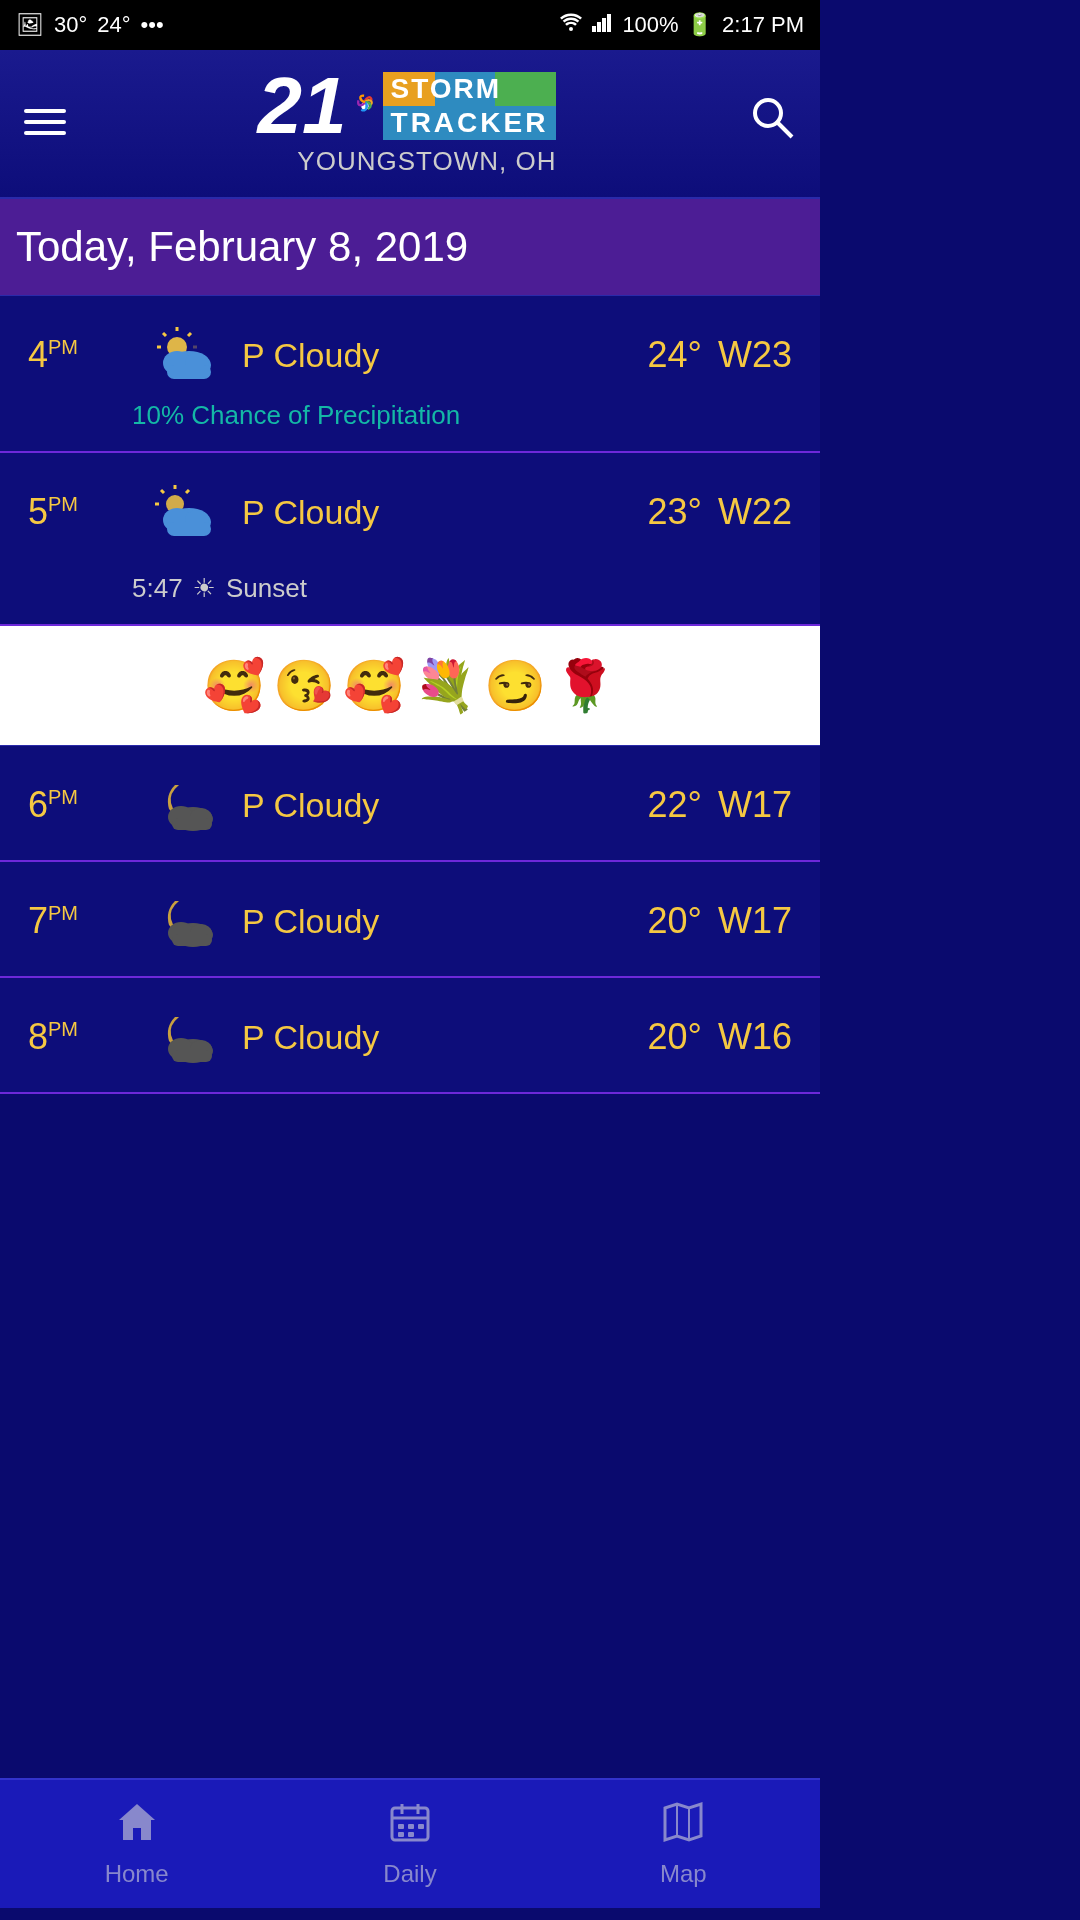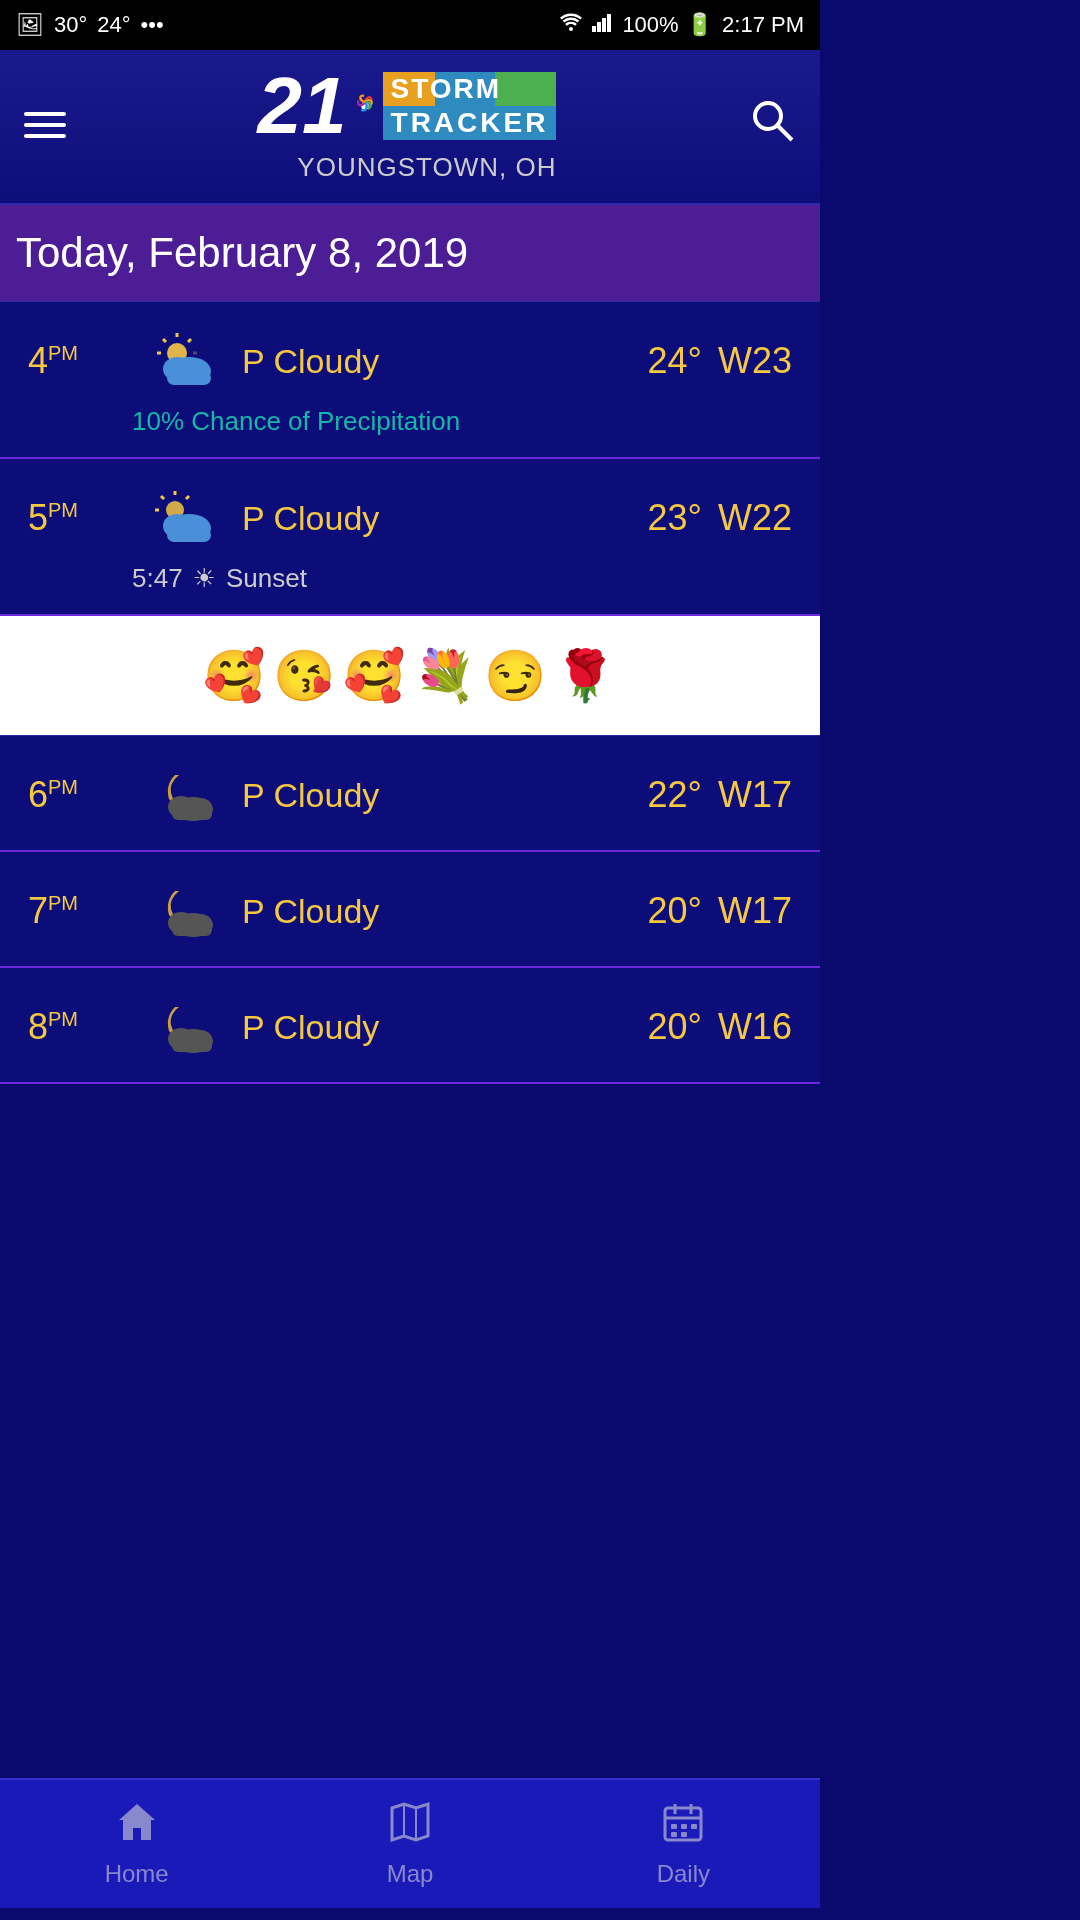--- a/index.html
+++ b/index.html
@@ -55,21 +55,20 @@
     .logo-container {
       display: flex;
       flex-direction: column;
       align-items: flex-end;
     }
 
     .location-text {
       font-size: 26px;
       color: #ccc;
       letter-spacing: 1px;
-      margin-top: 6px;
       font-weight: 400;
     }
 
     .search-icon-btn {
       cursor: pointer;
       font-size: 40px;
       color: white;
     }
 
     
@@ -133,21 +132,21 @@
     }
     .precip-line {
       font-size: 26px;
       color: #14b8a6;
       margin-top: 10px;
       padding-left: 104px;
     }
     .sunset-line {
       font-size: 26px;
       color: #ccc;
-      margin-top: 10px;
+      margin-top: 26px;
       padding-left: 104px;
       display: flex;
       align-items: center;
       gap: 10px;
     }
 
     
     .ad-banner {
       background: #fff;
       margin: 0;
@@ -447,38 +446,38 @@
         <polygon points="22,4 4,20 8,20 8,40 18,40 18,28 26,28 26,40 36,40 36,20 40,20" fill="#8888cc"></polygon>
       </svg>
     </span>
     <span class="nav-label">Home</span>
   </div>
 
 
   <div class="nav-item">
     <span class="nav-icon">
       <svg width="44" height="44" viewBox="0 0 44 44" fill="none">
-        <polygon points="4,8 16,4 28,8 40,4 40,36 28,40 16,36 4,40" stroke="#8888cc" stroke-width="3" fill="none"></polygon>
-        <line x1="16" y1="4" x2="16" y2="36" stroke="#8888cc" stroke-width="2"></line>
-        <line x1="28" y1="8" x2="28" y2="40" stroke="#8888cc" stroke-width="2"></line>
-      </svg>
-    </span>
-    <span class="nav-label">Map</span>
-  </div>
-
-  <div class="nav-item">
-    <span class="nav-icon">
-      <svg width="44" height="44" viewBox="0 0 44 44" fill="none">
         <rect x="4" y="8" width="36" height="32" rx="3" stroke="#8888cc" stroke-width="3"></rect>
         <line x1="4" y1="18" x2="40" y2="18" stroke="#8888cc" stroke-width="3"></line>
         <line x1="14" y1="4" x2="14" y2="14" stroke="#8888cc" stroke-width="3"></line>
         <line x1="30" y1="4" x2="30" y2="14" stroke="#8888cc" stroke-width="3"></line>
         <rect x="10" y="24" width="6" height="5" rx="1" fill="#8888cc"></rect>
         <rect x="20" y="24" width="6" height="5" rx="1" fill="#8888cc"></rect>
         <rect x="30" y="24" width="6" height="5" rx="1" fill="#8888cc"></rect>
         <rect x="10" y="32" width="6" height="5" rx="1" fill="#8888cc"></rect>
         <rect x="20" y="32" width="6" height="5" rx="1" fill="#8888cc"></rect>
       </svg>
     </span>
     <span class="nav-label">Daily</span>
   </div>
 
+  <div class="nav-item">
+    <span class="nav-icon">
+      <svg width="44" height="44" viewBox="0 0 44 44" fill="none">
+        <polygon points="4,8 16,4 28,8 40,4 40,36 28,40 16,36 4,40" stroke="#8888cc" stroke-width="3" fill="none"></polygon>
+        <line x1="16" y1="4" x2="16" y2="36" stroke="#8888cc" stroke-width="2"></line>
+        <line x1="28" y1="8" x2="28" y2="40" stroke="#8888cc" stroke-width="2"></line>
+      </svg>
+    </span>
+    <span class="nav-label">Map</span>
+  </div>
+
 </div>
 
 </body></html>

